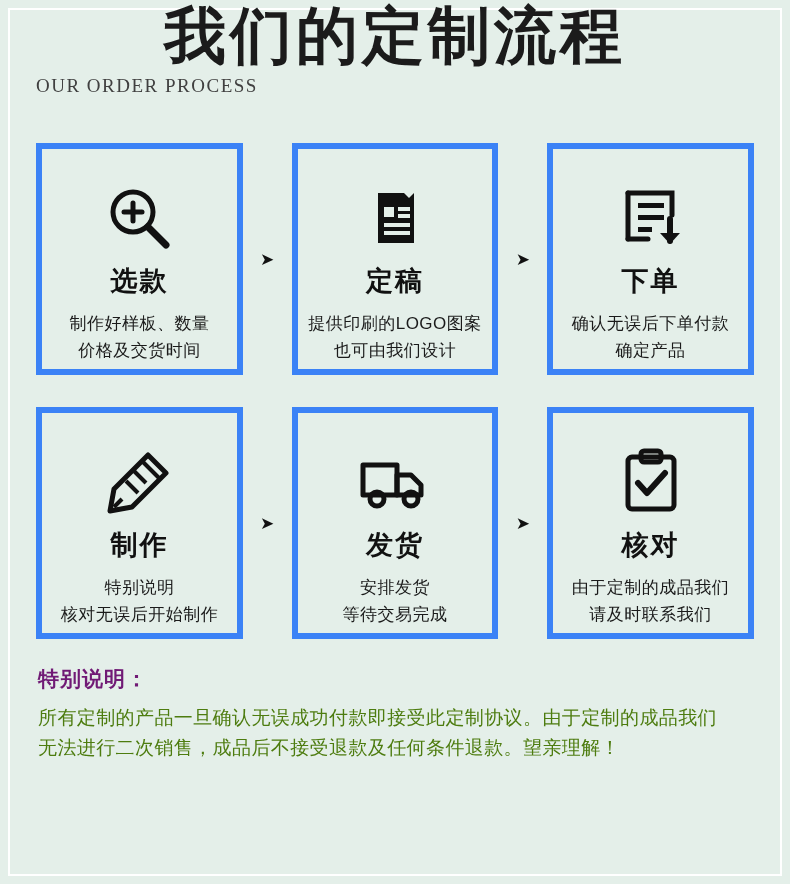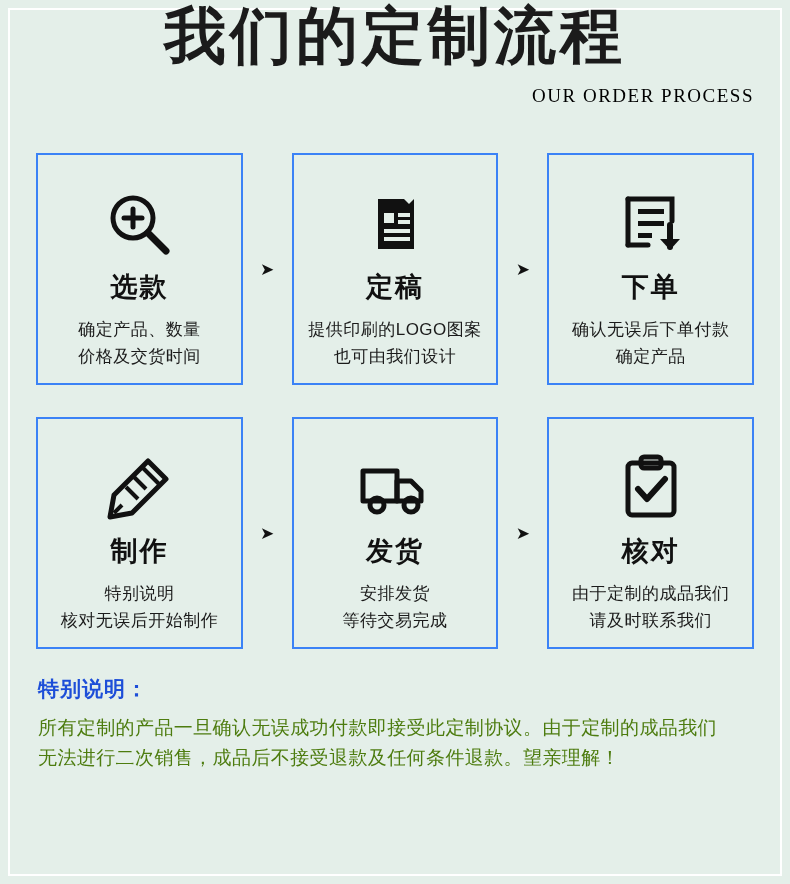--- a/index.html
+++ b/index.html
@@ -38,42 +38,42 @@
   .title {
     text-align: center;
     font-family: "Liberation Sans", sans-serif;
     font-size: 62px;
     font-weight: bold;
     color: #1b1b1b;
     letter-spacing: 4px;
     line-height: 1.15;
   }
   .subtitle {
-    text-align: right;
+    text-align: left;
     font-family: "Liberation Serif", serif;
     font-size: 19px;
-    color: #000000;
+    color: #404040;
     letter-spacing: 1.5px;
-    margin-top: 14px;
+    margin-top: 4px;
   }
   .grid {
     margin-top: 46px;
     display: flex;
     flex-direction: column;
     gap: 32px;
   }
   .row {
     display: flex;
     align-items: center;
     justify-content: center;
   }
   .card {
     width: 228px;
     height: 232px;
-    border: 2px solid #3b82f6;
+    border: 6px solid #3b82f6;
     background: transparent;
     box-sizing: border-box;
     display: flex;
     flex-direction: column;
     align-items: center;
     justify-content: flex-start;
     padding-top: 26px;
   }
   .icon-wrap {
     height: 86px;
@@ -105,21 +105,21 @@
     font-size: 17px;
     line-height: 1;
   }
   .note {
     margin-top: 26px;
     padding-left: 2px;
   }
   .note-title {
     font-size: 21px;
     font-weight: bold;
-    color: #1d4ed8;
+    color: #701a75;
     letter-spacing: 1px;
   }
   .note-body {
     margin-top: 10px;
     font-size: 19px;
     color: #4d7c0f;
     line-height: 1.55;
     letter-spacing: 0.4px;
   }
   .note-body div { white-space: nowrap; }
@@ -144,21 +144,21 @@
           <div class="icon-wrap">
             <svg width="74" height="74" viewBox="0 0 74 74">
               <circle cx="31" cy="31" r="20" fill="none" stroke="#111" stroke-width="5"></circle>
               <line x1="31" y1="22" x2="31" y2="40" stroke="#111" stroke-width="5" stroke-linecap="round"></line>
               <line x1="22" y1="31" x2="40" y2="31" stroke="#111" stroke-width="5" stroke-linecap="round"></line>
               <line x1="46" y1="46" x2="64" y2="64" stroke="#111" stroke-width="7" stroke-linecap="round"></line>
             </svg>
           </div>
           <div class="card-title">选款</div>
           <div class="card-desc">
-            <div>确定产品、数量</div>
+            <div>制作好样板、数量</div>
             <div>价格及交货时间</div>
           </div>
         </div>
 
         <div class="arrow">➤</div>
 
         <div class="card">
           <div class="icon-wrap">
             <svg width="74" height="74" viewBox="0 0 74 74">
               <path d="M20 12 h26 l10 10 v40 h-36 z" fill="#111"></path>

